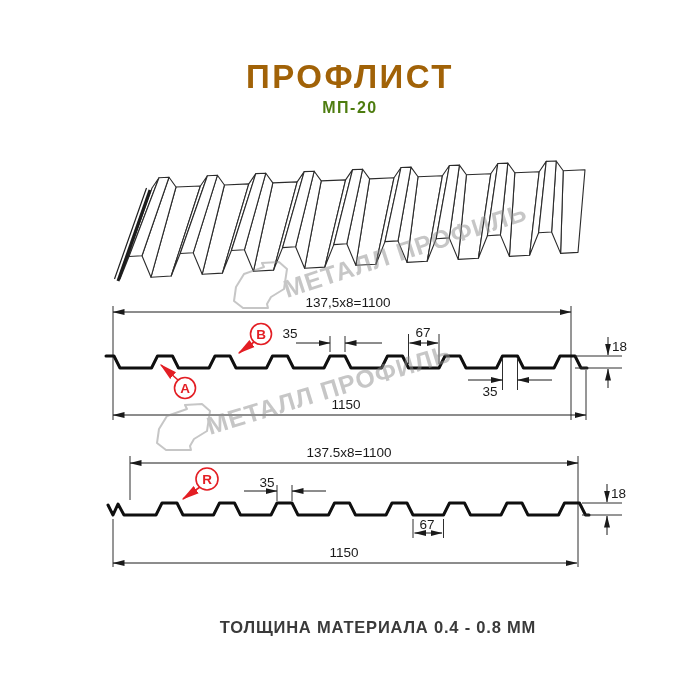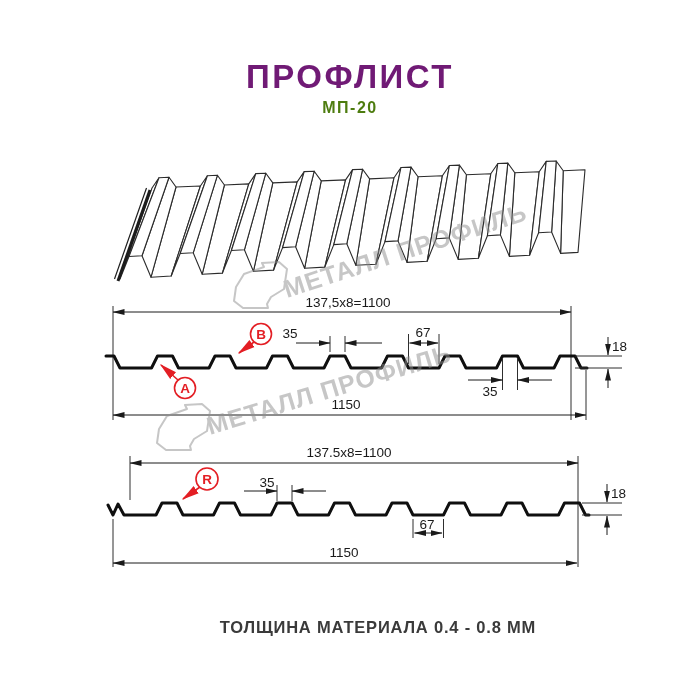--- a/index.html
+++ b/index.html
@@ -1,19 +1,19 @@
 <!DOCTYPE html>
 <html><head>
 <meta charset="utf-8">
 <style>
   html,body{margin:0;padding:0;}
   body{width:700px;height:700px;background:#ffffff;position:relative;overflow:hidden;
        font-family:"Liberation Sans",sans-serif;}
   .abs{position:absolute;left:0;width:700px;text-align:center;}
-  .title{top:58px;font-size:33px;font-weight:800;letter-spacing:2.5px;color:#701a75;}
+  .title{top:58px;font-size:33px;font-weight:800;letter-spacing:2.5px;color:#a16207;}
   .subtitle{top:99px;font-size:16px;font-weight:700;letter-spacing:1.5px;color:#4d7c0f;}
   .footer{top:618px;font-size:16.5px;font-weight:700;letter-spacing:0.8px;color:#3a3a3a;padding-left:28px;}
   svg text{font-family:"Liberation Sans",sans-serif;font-size:13.5px;fill:#1a1a1a;}
   .dim{stroke:#1a1a1a;stroke-width:1;fill:none;}
   .thin{stroke:#2f2f2f;stroke-width:1;fill:none;}
   .prof{stroke:#0f0f0f;stroke-width:3;fill:none;stroke-linejoin:round;stroke-linecap:round;}
   .red{stroke:#e31e24;stroke-width:1.6;fill:none;}
   .redtxt{fill:#e31e24;font-weight:bold;text-anchor:middle;}
   .wm{opacity:0.5;}
   .wmtxt{fill:#8f8f8f;font-weight:bold;font-size:25px;letter-spacing:1px;}

